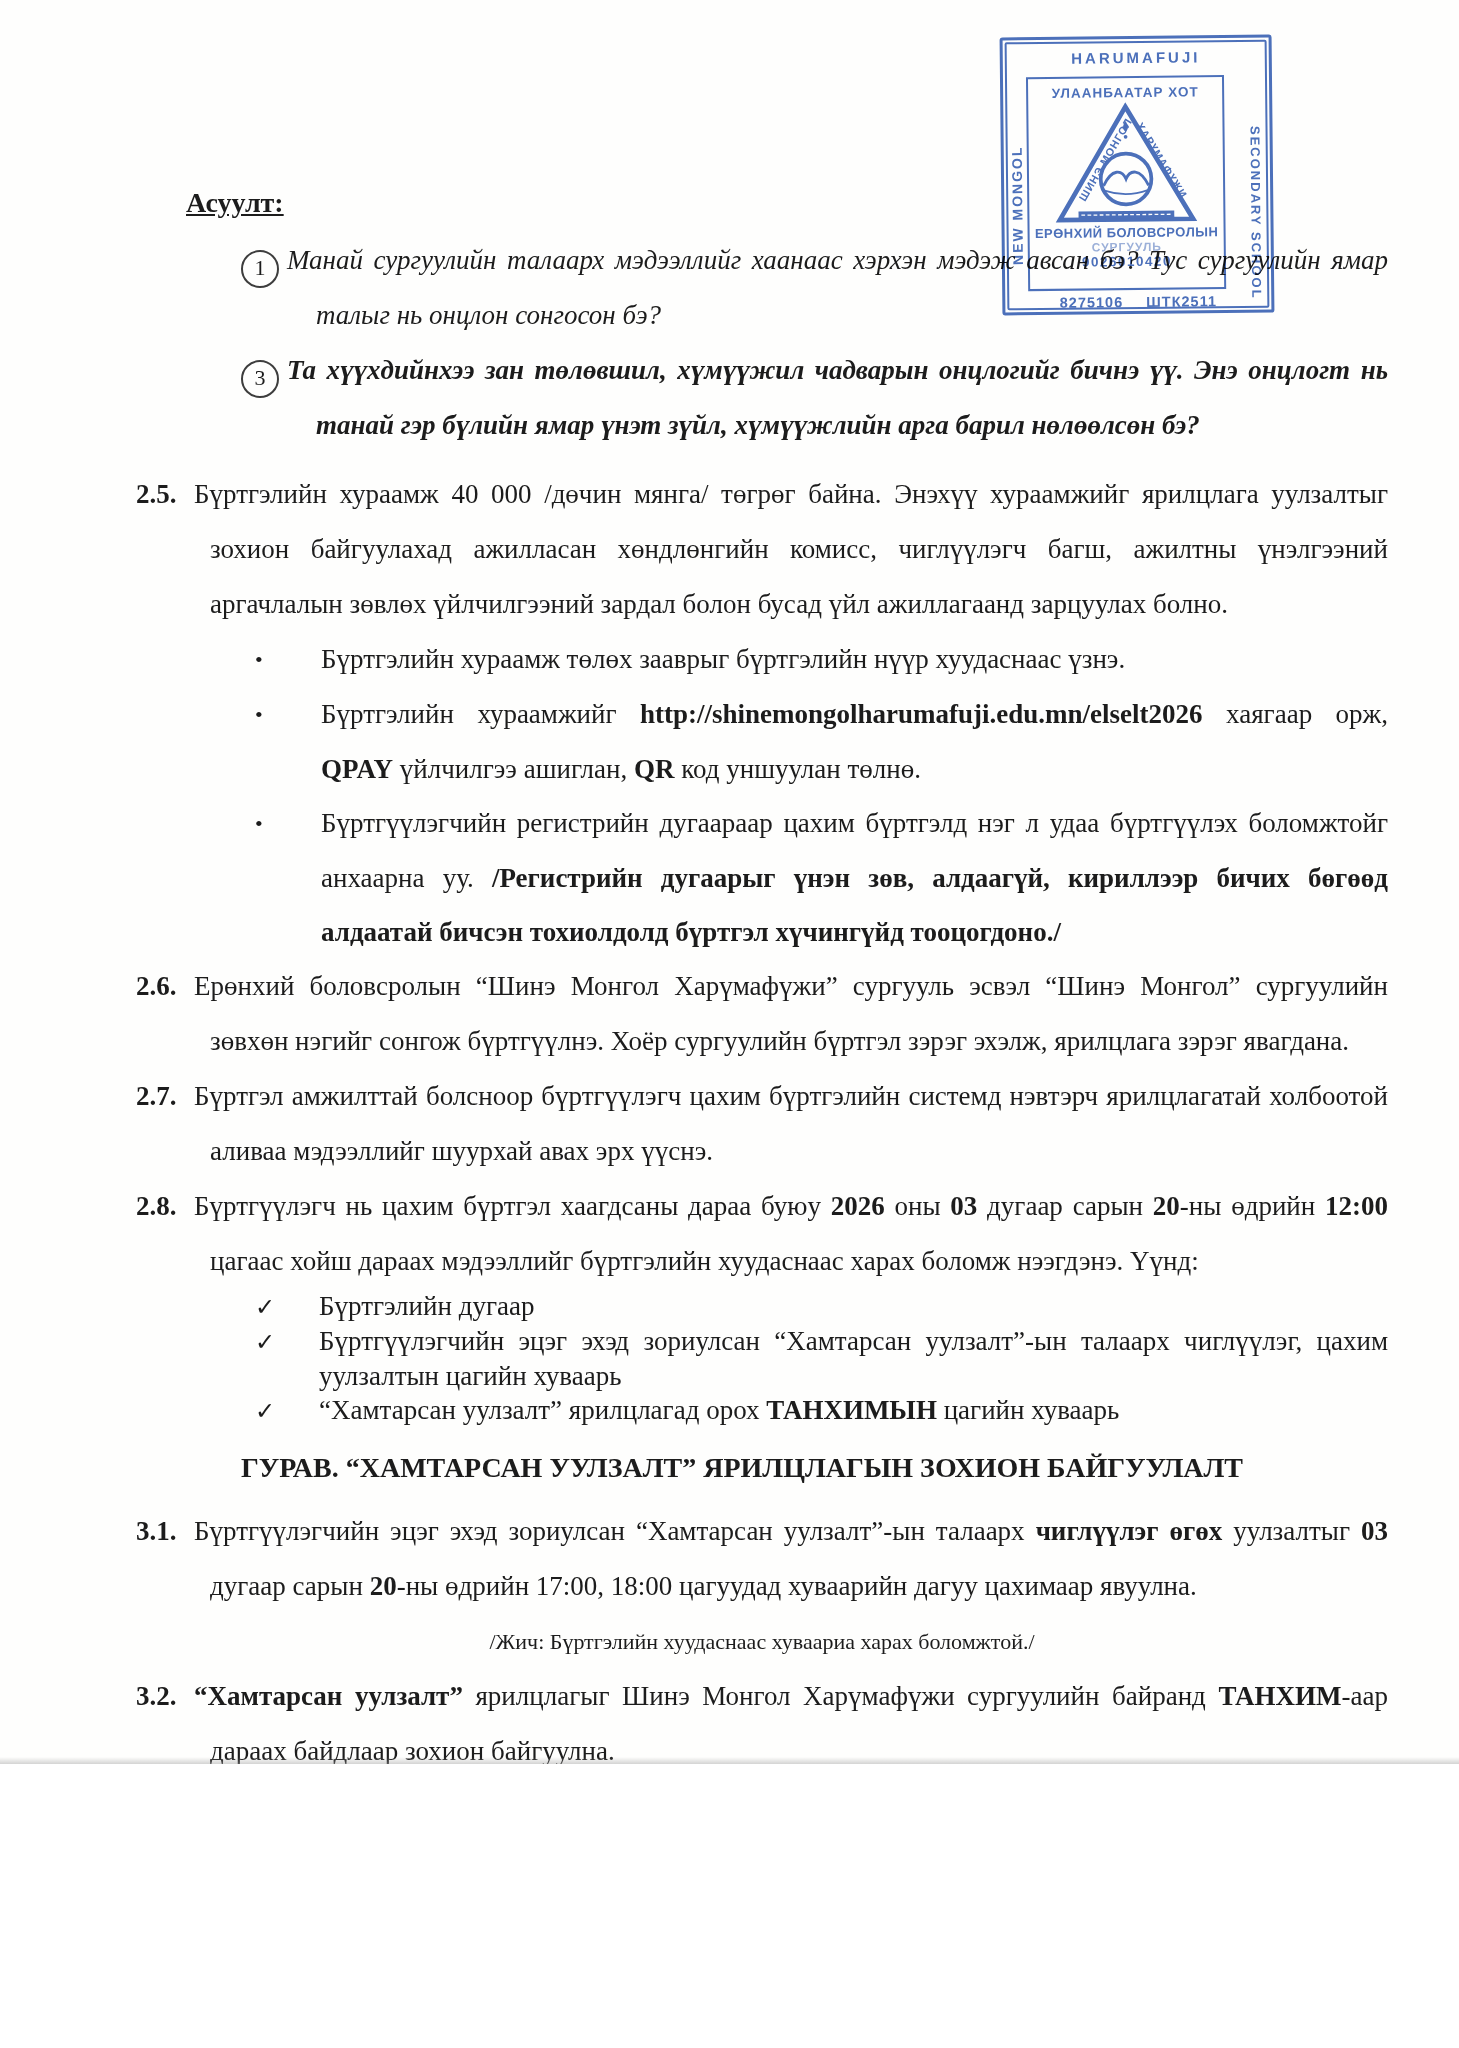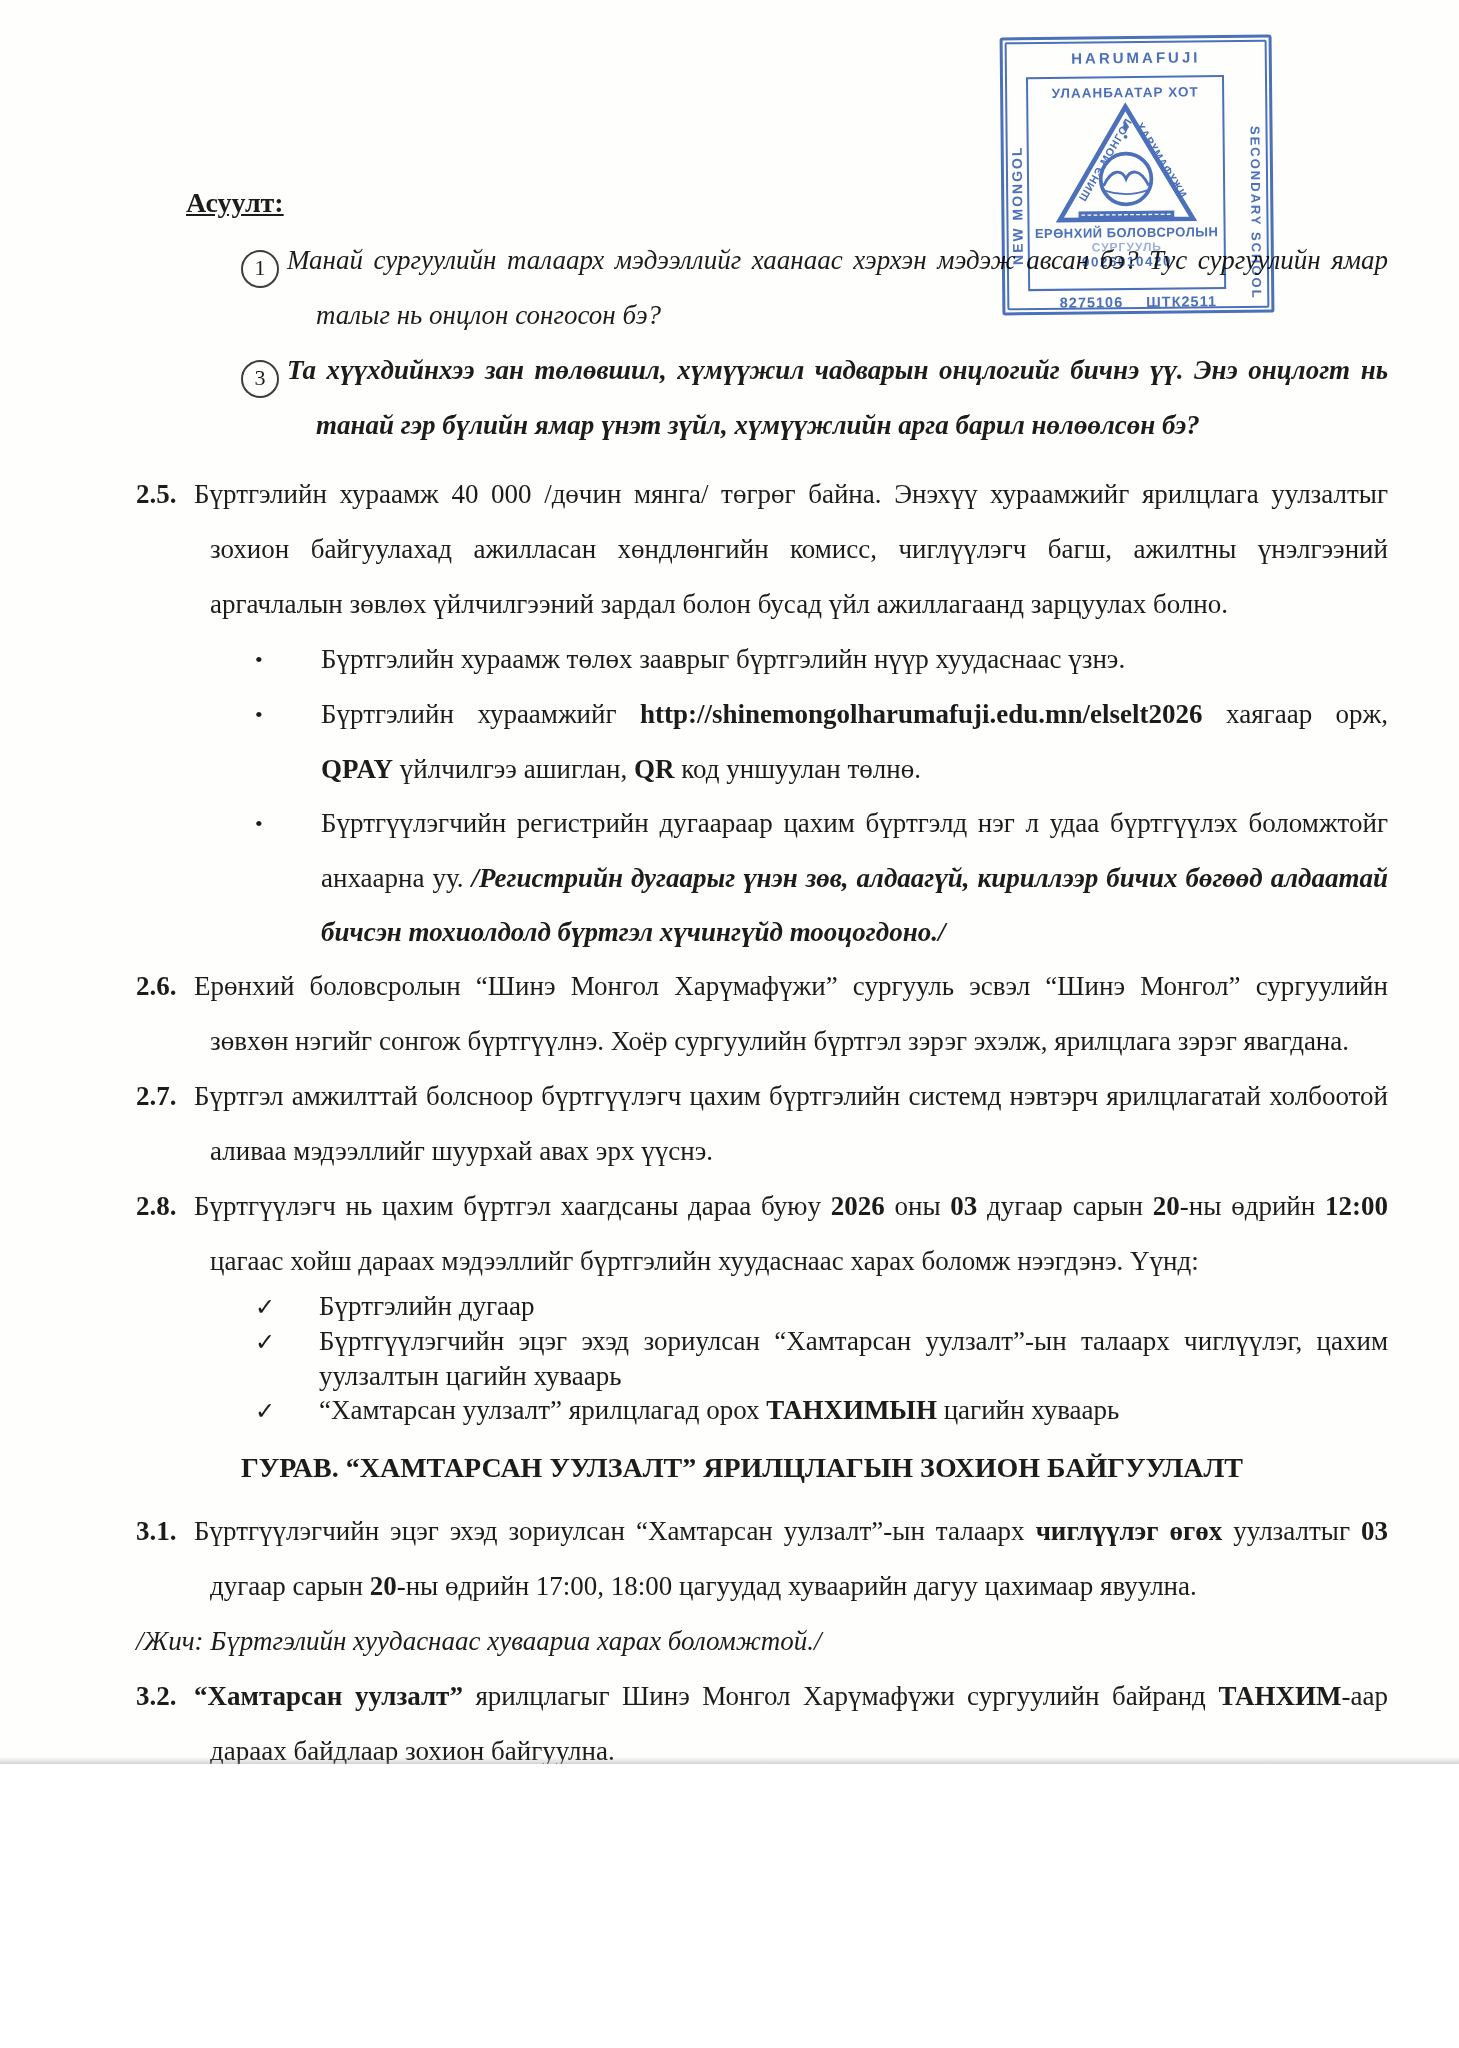--- a/index.html
+++ b/index.html
@@ -22,24 +22,24 @@
   .gap-top{margin-top:14px;}
 
   
   .bullet-item{font-size:27px;line-height:54px;margin:0 0 0 119px;padding-left:66px;text-indent:-66px;text-align:justify;}
   .bullet-glyph{display:inline-block;width:66px;text-indent:0;font-size:22px;vertical-align:1px;}
   .check-item{font-size:27px;line-height:34px;margin:0 0 0 119px;padding-left:64px;text-indent:-64px;text-align:justify;}
   .check-item.wide{line-height:54px;margin-top:6px;}
   .check-glyph{display:inline-block;width:64px;text-indent:0;font-family:"DejaVu Sans",sans-serif;font-size:24px;}
 
   .h3-heading{font-weight:bold;font-size:28px;line-height:40px;text-align:center;margin:20px 40px 16px 0;}
-  .note-right{font-size:27px;line-height:55px;font-style:italic;text-align:left;margin:0;}
+  .note-right{font-size:22px;line-height:55px;text-align:center;margin:0;}
 
   .seg-b{font-weight:bold;}
-  .seg-bi{font-weight:bold;font-style:italic;}
+  .seg-bi{font-weight:bold;}
 
   
   .stamp{position:absolute;left:1001px;top:36px;width:272px;height:278px;color:#3c64b6;
          font-family:"Liberation Sans","DejaVu Sans",sans-serif;opacity:0.92;mix-blend-mode:multiply;
          transform:rotate(-0.6deg);pointer-events:none;z-index:5;}
   .stamp-frame1{position:absolute;inset:0;border:3px solid #3c64b6;border-radius:3px;}
   .stamp-frame2{position:absolute;inset:5px;border:2px solid #3c64b6;border-radius:2px;}
   .stamp-brand{position:absolute;top:13px;left:0;right:0;text-align:center;font-weight:bold;
                font-size:15px;letter-spacing:3px;}
   .stamp-left-vert{position:absolute;left:-63px;top:168px;width:158px;height:18px;line-height:18px;

